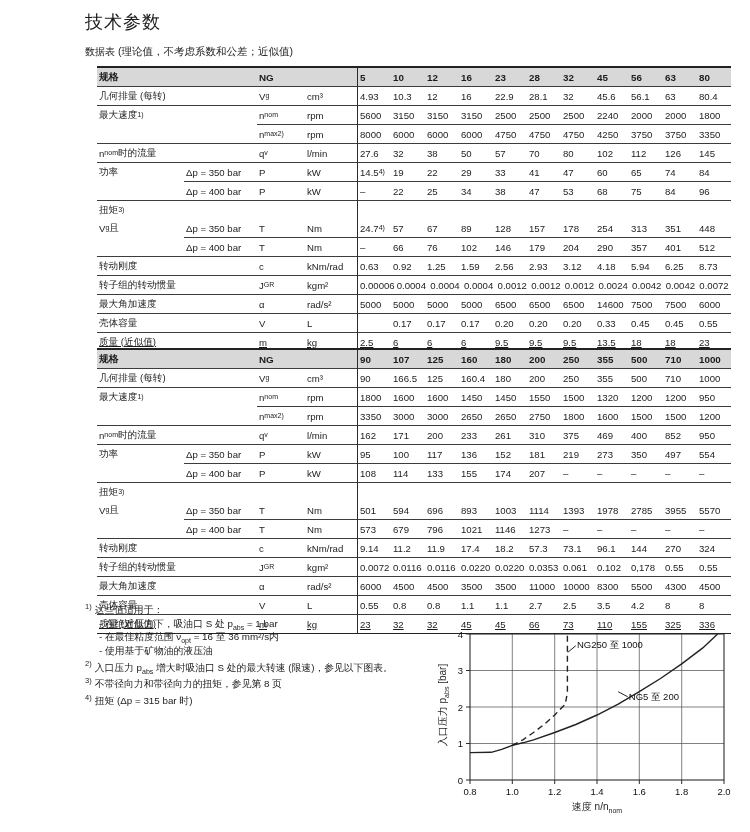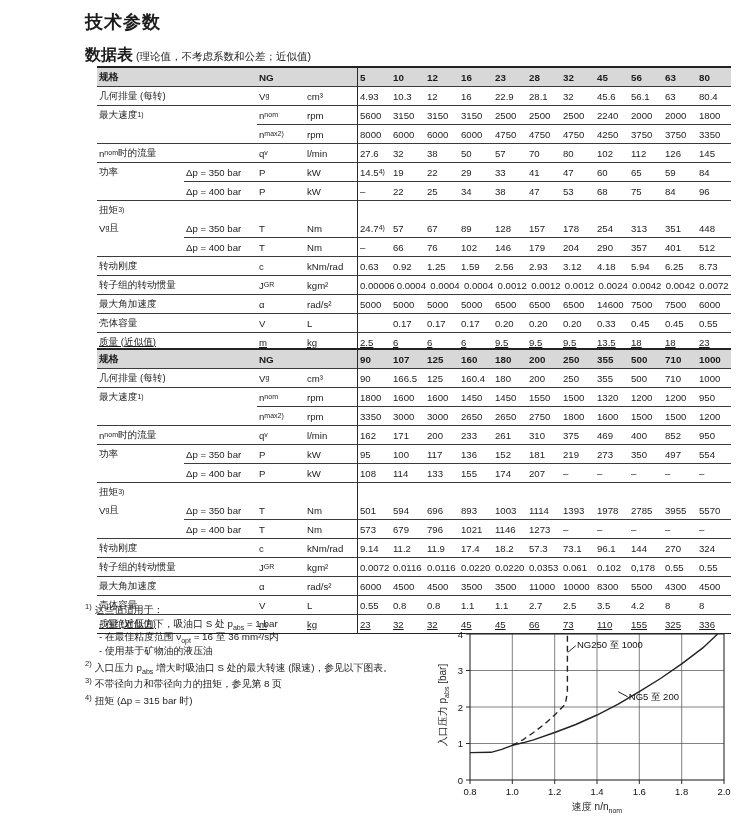--- a/index.html
+++ b/index.html
@@ -1,22 +1,22 @@
 <!DOCTYPE html>
 <html><head>
 <meta charset="utf-8">
 <style>
   html,body { margin:0; padding:0; background:#ffffff; }
   .page {
     position:relative; width:750px; height:832px; background:#ffffff;
     font-family:"Liberation Sans","DejaVu Sans",sans-serif; color:#1c1c1c; overflow:hidden;
   }
-  .title { position:absolute; left:85px; top:10px; margin:0; font-size:18px; font-weight:bold; letter-spacing:1px; }
+  .title { position:absolute; left:85px; top:10px; margin:0; font-size:18px; font-weight:normal; letter-spacing:1px; }
   .subtitle { position:absolute; left:85px; top:45px; font-size:10.5px; }
-  .subtitle .b { font-weight:bold; font-size:16px; }
+  .subtitle .b { font-weight:normal; font-size:10px; }
 
   
   .tbl { position:absolute; left:85px; width:646px; font-size:9.6px; }
   #tbl0 { top:66px; } #tbl1 { top:348px; }
   .trow { display:grid; grid-template-columns:87px 73px 48px 52px repeat(11,1fr);padding-left:12px; }
   .trow .c { height:18px; display:flex; align-items:center; padding-left:2px; white-space:nowrap; overflow:visible; }
   .trow .c.hd { background:#d8d8d8; font-weight:bold; font-size:9.8px; border-top:2px solid #222; }
   .trow .c.bt { border-top:1px solid #3c3c3c; }
   .trow .c.bb { border-bottom:1.5px solid #222;text-decoration:underline; }
   .trow .c.vd { border-left:1px solid #2a2a2a; }
@@ -151,21 +151,21 @@
         <div class="c bt">kW</div>
         <div class="c bt vd">14.5<sup>4)</sup></div>
         <div class="c bt">19</div>
         <div class="c bt">22</div>
         <div class="c bt">29</div>
         <div class="c bt">33</div>
         <div class="c bt">41</div>
         <div class="c bt">47</div>
         <div class="c bt">60</div>
         <div class="c bt">65</div>
-        <div class="c bt">59</div>
+        <div class="c bt">74</div>
         <div class="c bt">84</div>
       </div>
       <div class="trow">
         <div class="c"></div>
         <div class="c bt">Δp = 400 bar</div>
         <div class="c bt">P</div>
         <div class="c bt">kW</div>
         <div class="c bt vd">–</div>
         <div class="c bt">22</div>
         <div class="c bt">25</div>

